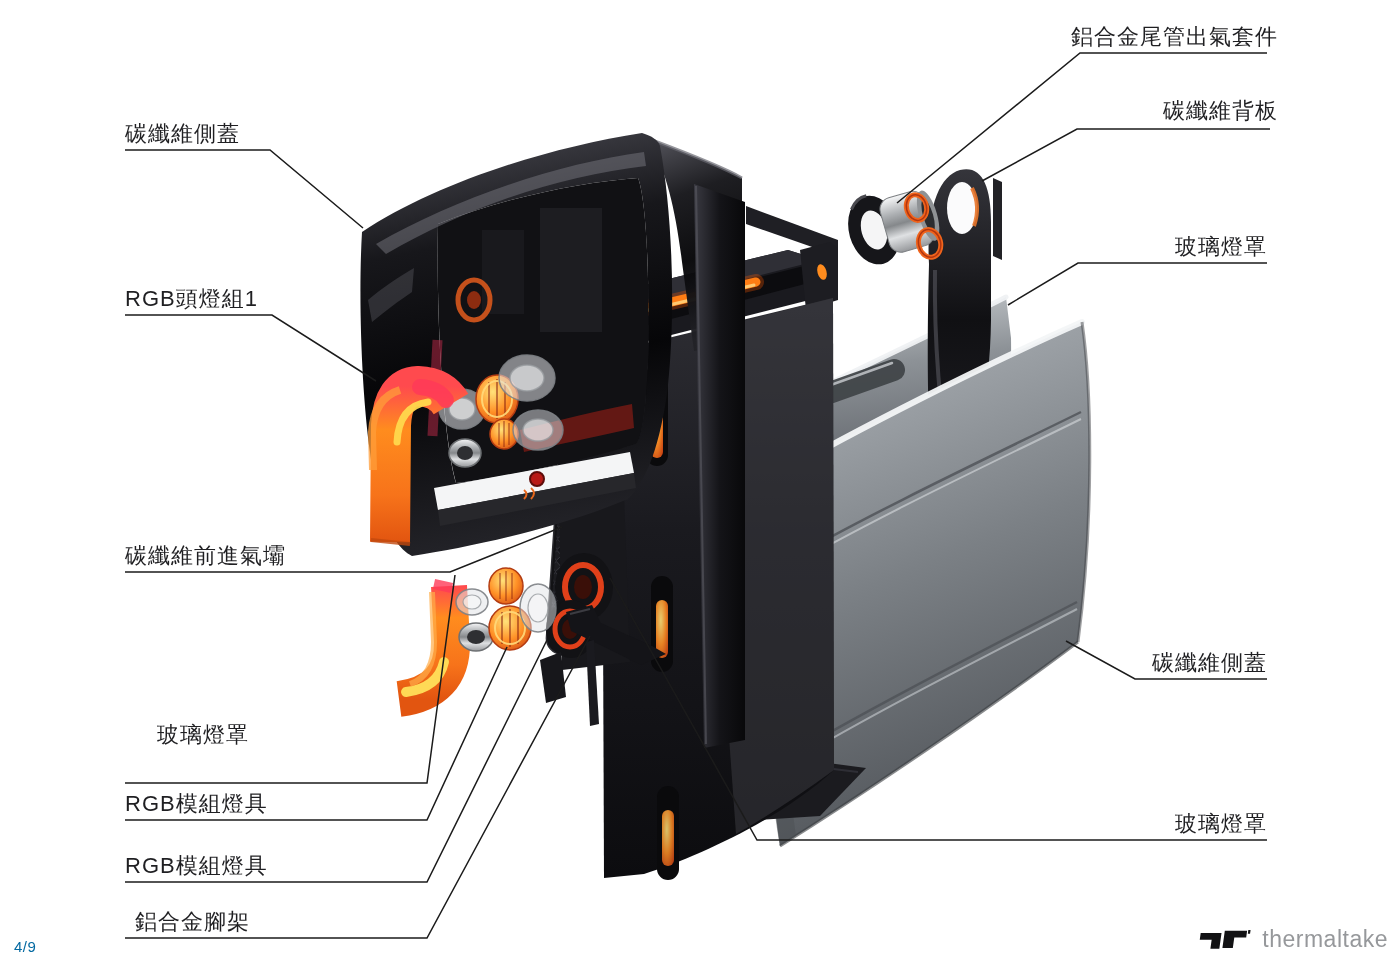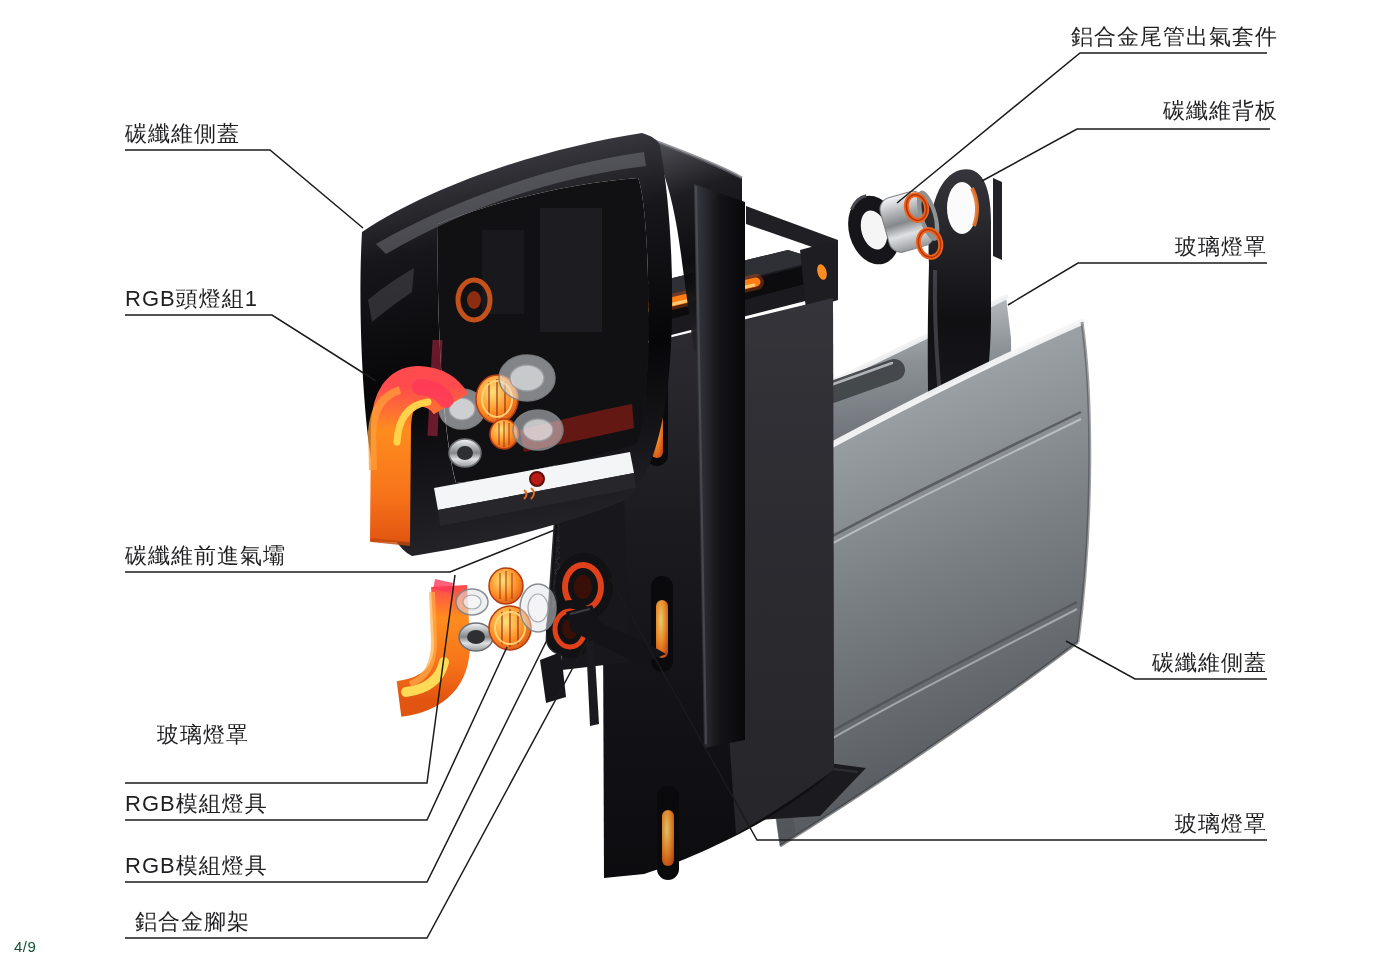--- a/index.html
+++ b/index.html
@@ -7,21 +7,21 @@
     position:relative;width:1400px;height:974px;background:#ffffff;overflow:hidden;
     font-family:"Liberation Sans","DejaVu Sans",sans-serif;
   }
   .lbl{
     position:absolute;font-size:22px;line-height:26px;color:#1f1f22;
     letter-spacing:1px;white-space:nowrap;font-weight:400;
   }
   .lbl.right{text-align:right;}
   #svg-scene{position:absolute;left:0;top:0;}
   #footer-page{
-    position:absolute;left:14px;top:938px;font-size:15px;color:#14532d;letter-spacing:.5px;
+    position:absolute;left:14px;top:938px;font-size:15px;color:#0369a1;letter-spacing:.5px;
   }
   #brand{
     position:absolute;right:12px;top:922px;display:flex;align-items:center;gap:10px;height:34px;
   }
   #brand .wordmark{font-size:23px;color:#96989b;letter-spacing:.5px;}
 </style>
 </head>
 <body>
 
 <div id="stage">
@@ -291,14 +291,24 @@
   <div class="lbl" style="left:125px;top:853px;">RGB模組燈具</div>
   <div class="lbl" style="left:135px;top:909px;">鋁合金腳架</div>
   <div class="lbl right" style="right:122px;top:24px;">鋁合金尾管出氣套件</div>
   <div class="lbl right" style="right:122px;top:98px;">碳纖維背板</div>
   <div class="lbl right" style="right:133px;top:234px;">玻璃燈罩</div>
   <div class="lbl right" style="right:133px;top:650px;">碳纖維側蓋</div>
   <div class="lbl right" style="right:133px;top:811px;">玻璃燈罩</div>
 
   <div id="footer-page">4/9</div>
 
+  <div id="brand">
+    <svg width="58" height="30" viewBox="0 0 78 30">
+      <g transform="skewX(-8)" fill="#121214">
+        <path d="M10,7 L38,7 L38,28 L26,28 L26,16 L10,16 Z"></path>
+        <path d="M42,4 L72,4 L72,13 L56,13 L56,27 L42,27 Z"></path>
+        <rect x="73.5" y="3" width="3" height="5"></rect>
+      </g>
+    </svg>
+    <span class="wordmark">thermaltake</span>
+  </div>
 
 </div>
 
 </body></html>

